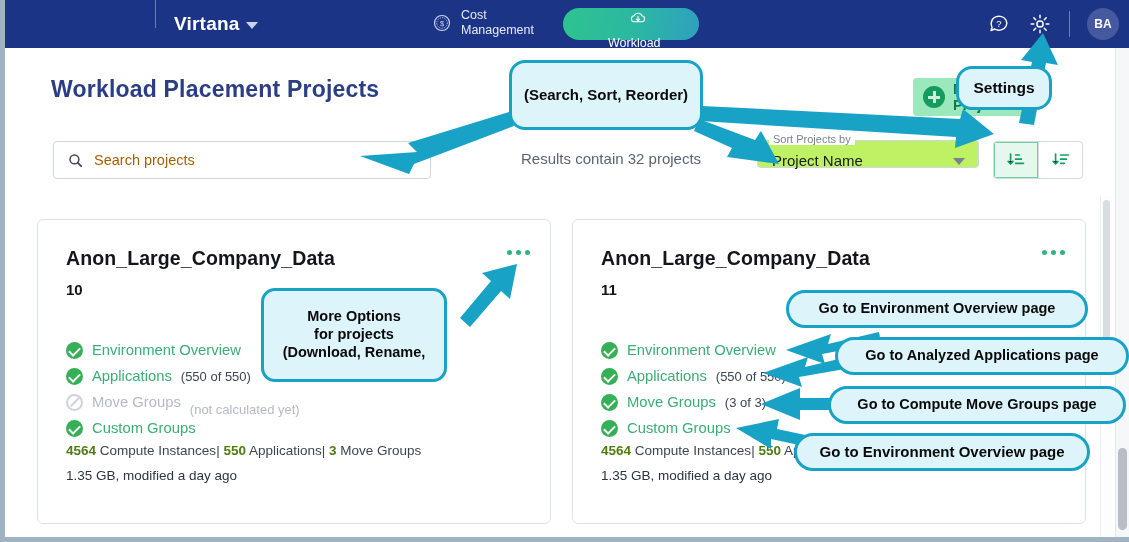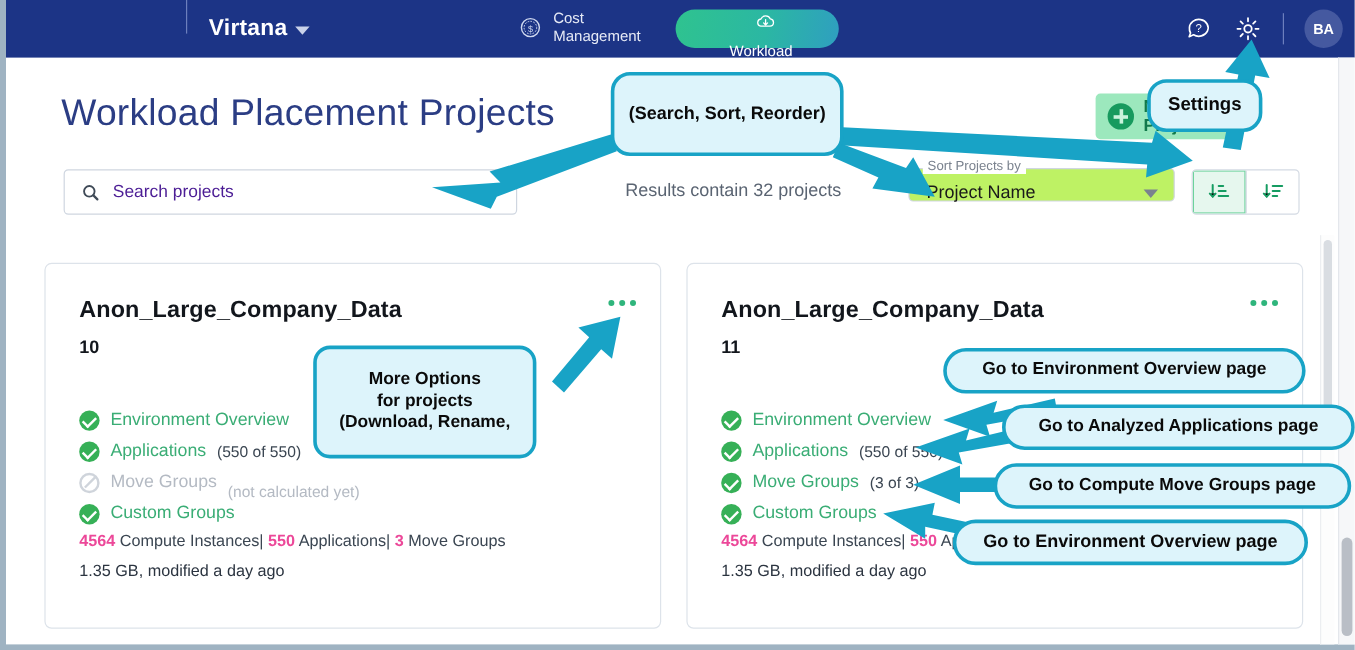--- a/index.html
+++ b/index.html
@@ -74,31 +74,31 @@
     width: 32px; height: 32px; border-radius: 50%;
     background: #4559a0; color: #fff;
     font-size: 12px; font-weight: bold;
     display: flex; align-items: center; justify-content: center;
     cursor: pointer;
   }
 
   
   .page-title {
     position: absolute; left: 46px; top: 76px;
-    font-size: 31px; color: #2b3d84; font-weight: normal;
+    font-size: 23px; color: #2b3d84; font-weight: bold;
     letter-spacing: .2px;
   }
   .search-box {
     position: absolute; left: 48px; top: 141px;
     width: 378px; height: 38px;
     border: 1px solid #cfd6e0; border-radius: 4px;
     background: #fff;
     display: flex; align-items: center; padding-left: 13px; gap: 10px;
   }
-  .search-placeholder { color: #4c1d95; font-size: 14.5px; }
+  .search-placeholder { color: #a16207; font-size: 14.5px; }
   .results-text {
     position: absolute; left: 516px; top: 150px;
     font-size: 15px; color: #5a6472;
   }
   .sortfield {
     position: absolute; left: 752px; top: 140px;
     width: 222px; height: 28px;
     border: 1px solid #cfd6e0; border-radius: 4px;
     background: #bef264;
   }
@@ -199,21 +199,21 @@
   }
   .chk.none { background: transparent; border: 2px solid #cfd4db; }
   .chk.none:after {
     content: ""; left: 1px; top: 5.5px; width: 12px; height: 2px;
     background: #cfd4db; border: 0; transform: rotate(-45deg);
   }
   .card-footer-1 {
     position: absolute; left: 28px; top: 223px;
     font-size: 13.5px; color: #3b4652;
   }
-  .card-footer-1 b { color: #ec4899; }
+  .card-footer-1 b { color: #4d7c0f; }
   .card-footer-2 {
     position: absolute; left: 28px; top: 248px;
     font-size: 13.5px; color: #2b3440;
   }
 
   
   #anno {
     position: absolute; left: 0; top: 0;
     width: 1129px; height: 542px;
     pointer-events: none;

